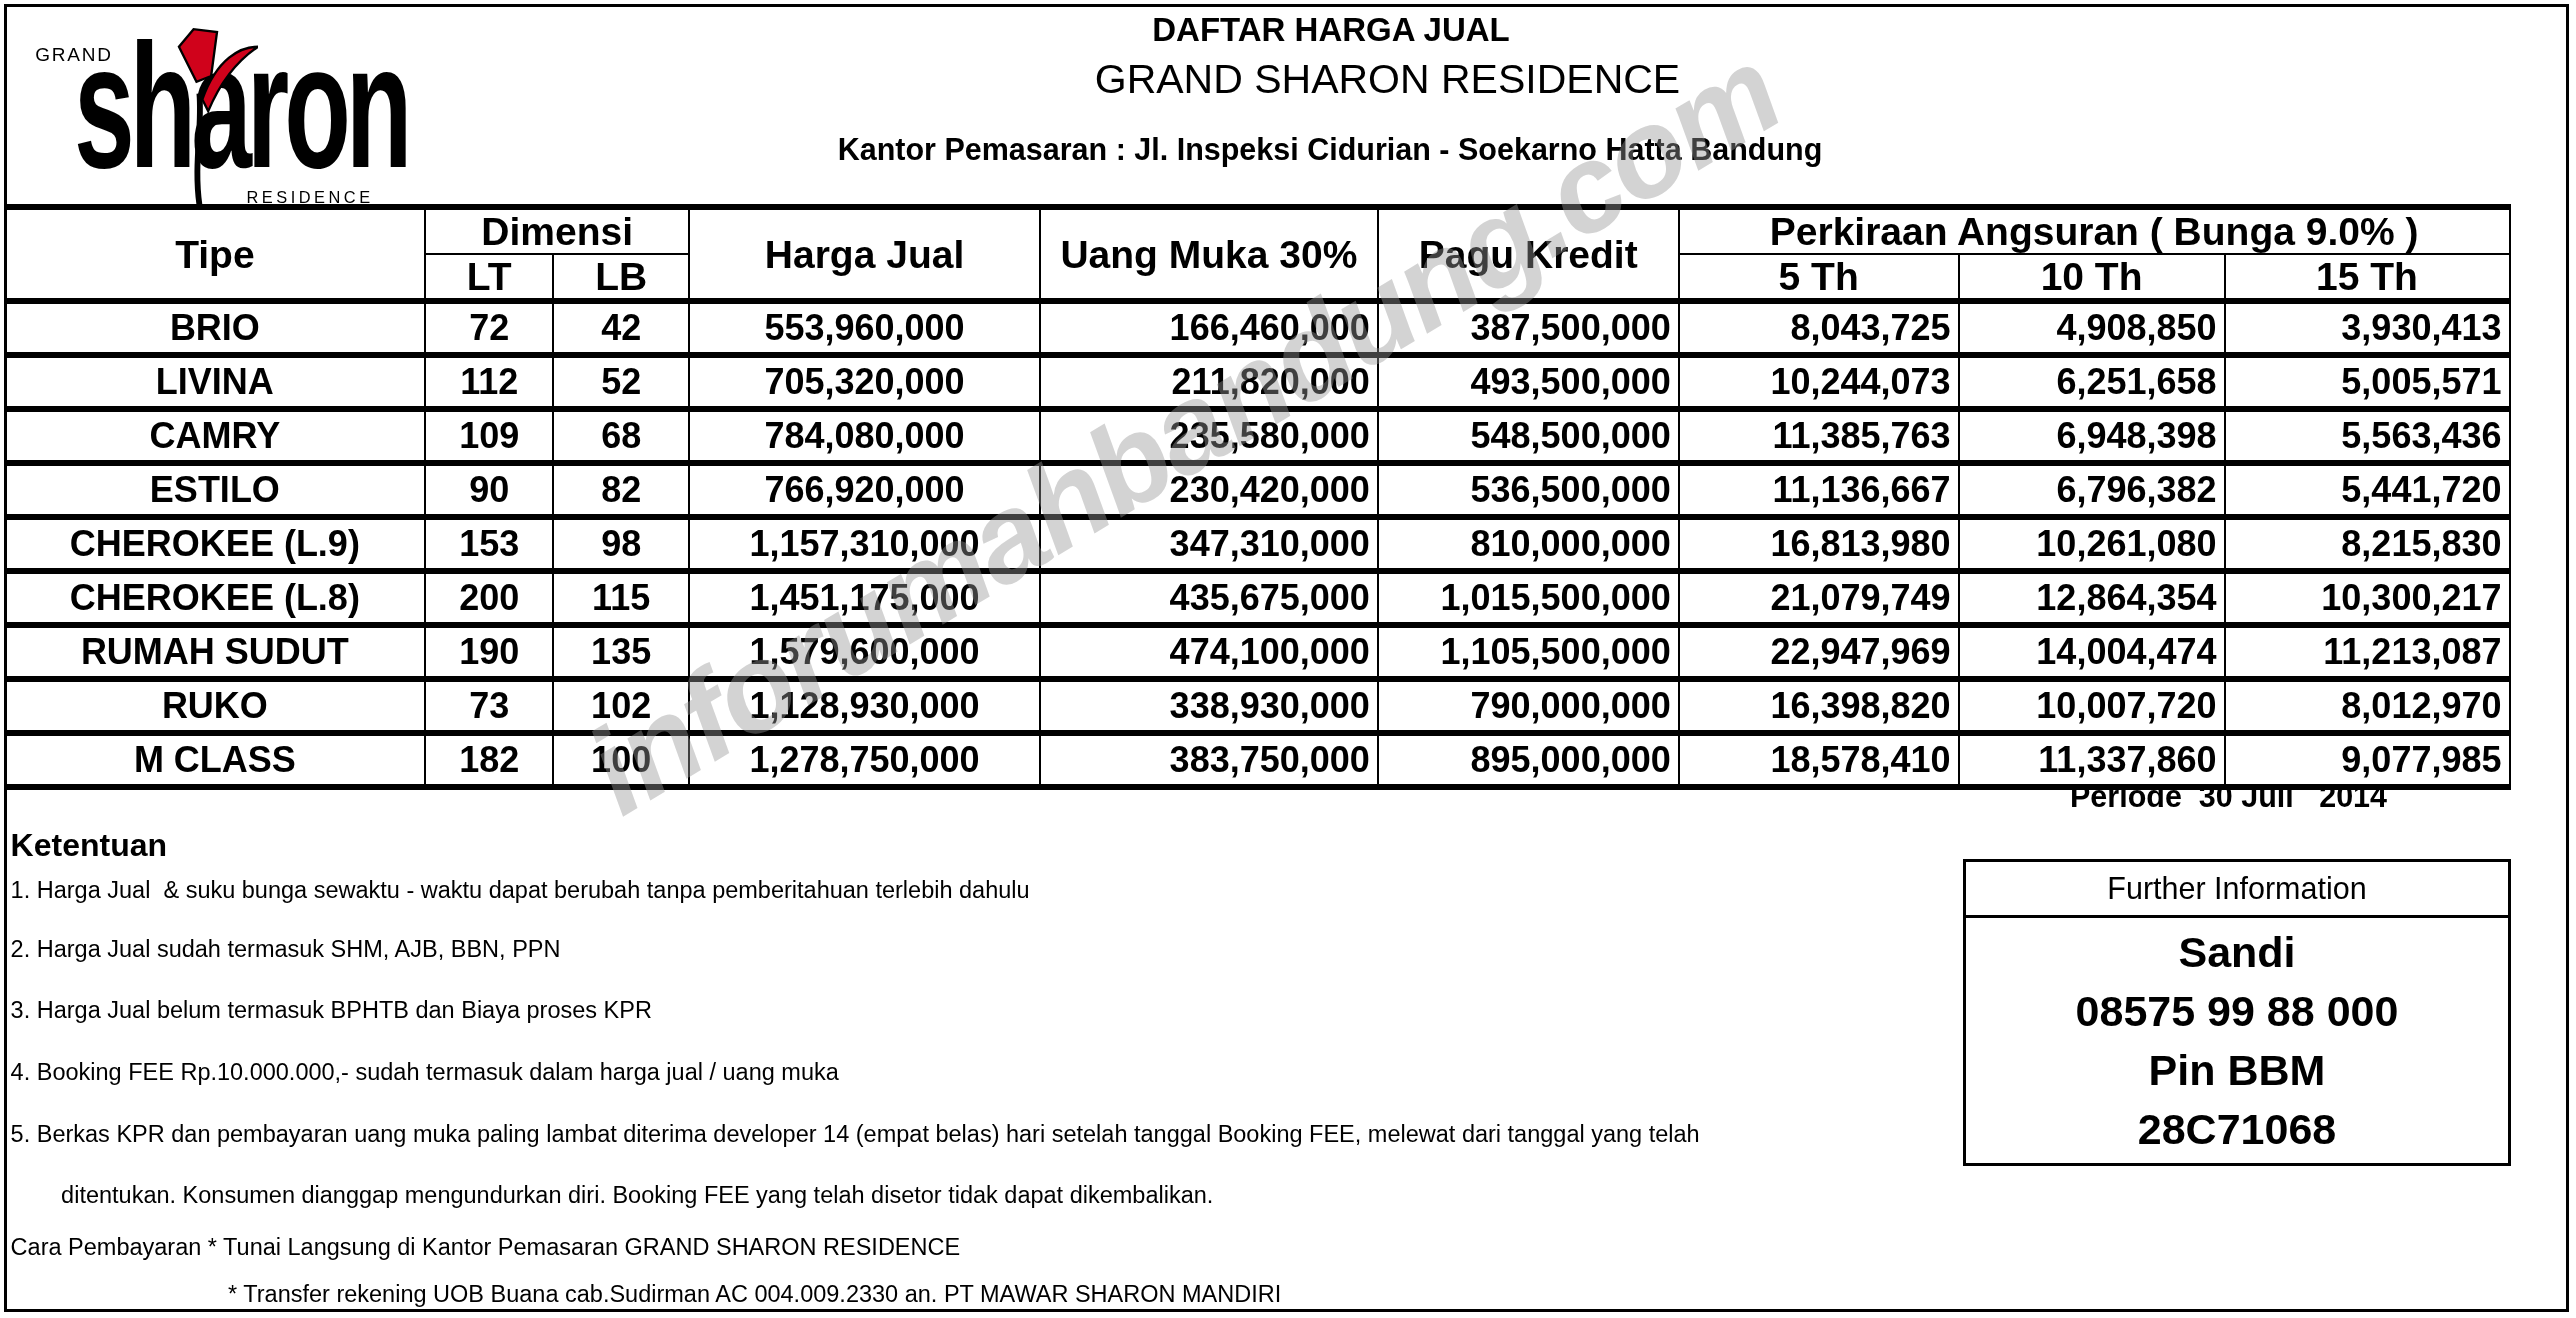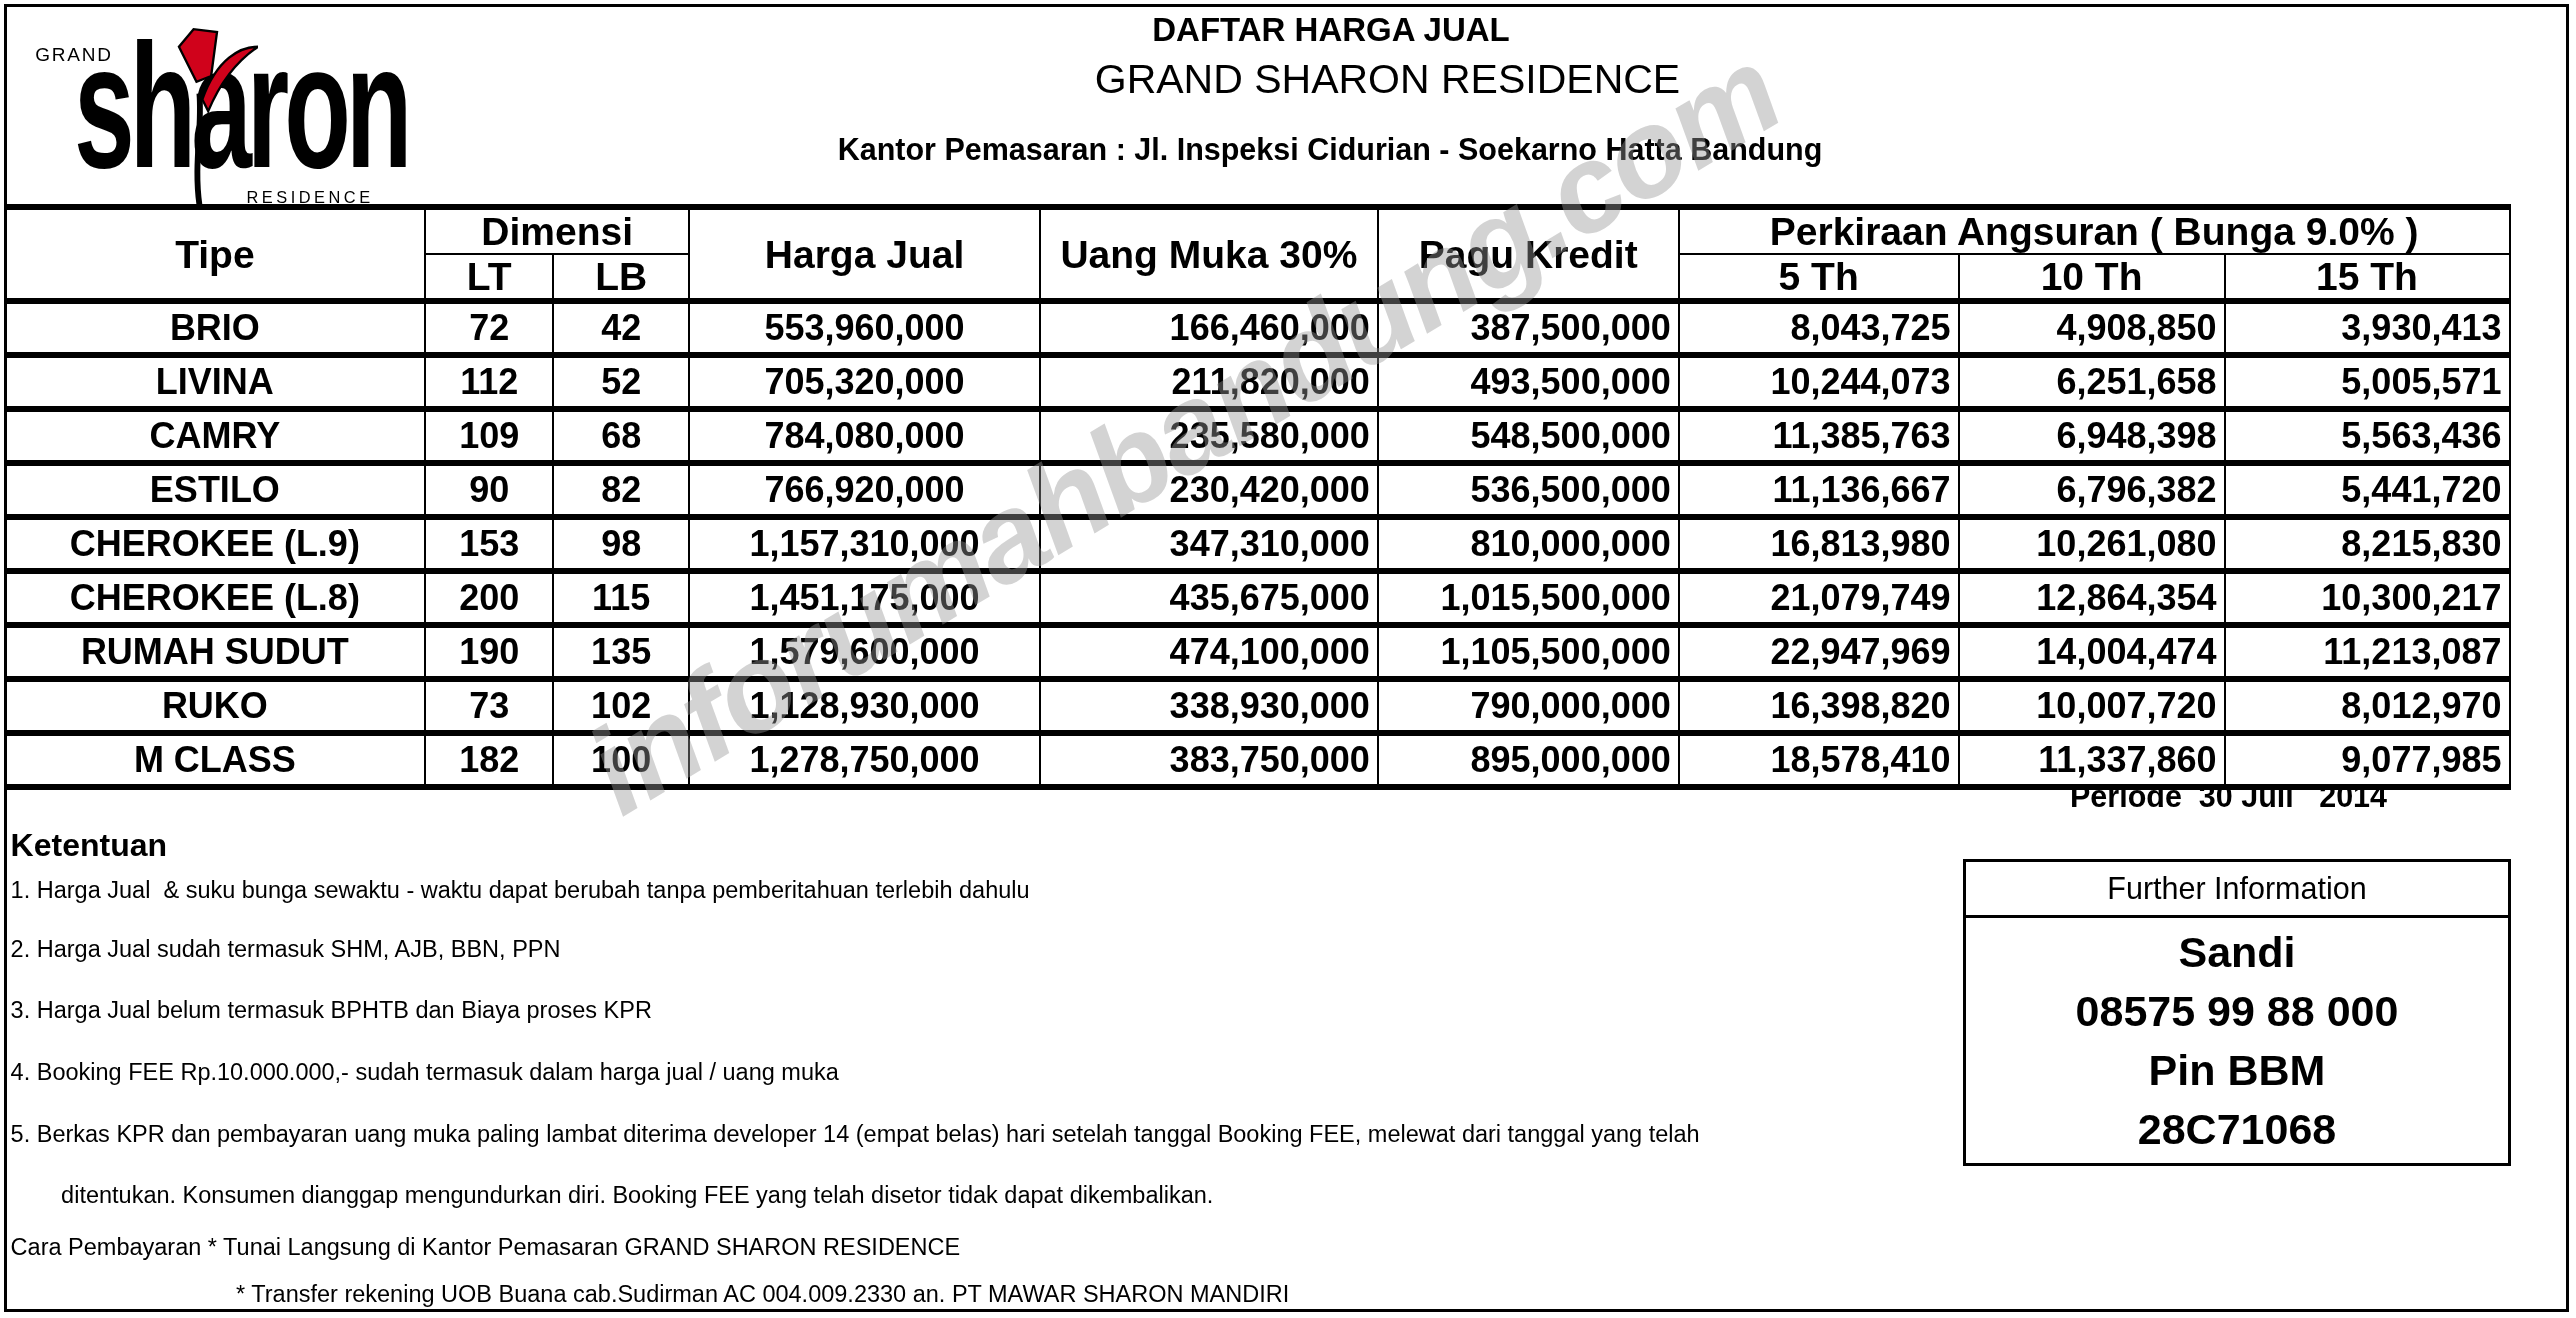--- a/index.html
+++ b/index.html
@@ -189,21 +189,21 @@
 <div class="periode">Periode  30 Juli   2014</div>
 
 <div class="ket-title">Ketentuan</div>
 <div class="ket" style="top:877px">1. Harga Jual  &amp; suku bunga sewaktu - waktu dapat berubah tanpa pemberitahuan terlebih dahulu</div>
 <div class="ket" style="top:936px">2. Harga Jual sudah termasuk SHM, AJB, BBN, PPN</div>
 <div class="ket" style="top:997px">3. Harga Jual belum termasuk BPHTB dan Biaya proses KPR</div>
 <div class="ket" style="top:1059px">4. Booking FEE Rp.10.000.000,- sudah termasuk dalam harga jual / uang muka</div>
 <div class="ket" style="top:1121px">5. Berkas KPR dan pembayaran uang muka paling lambat diterima developer 14 (empat belas) hari setelah tanggal Booking FEE, melewat dari tanggal yang telah</div>
 <div class="ket" style="top:1182px; left:35px">    ditentukan. Konsumen dianggap mengundurkan diri. Booking FEE yang telah disetor tidak dapat dikembalikan.</div>
 <div class="ket" style="top:1234px">Cara Pembayaran * Tunai Langsung di Kantor Pemasaran GRAND SHARON RESIDENCE</div>
-<div class="ket" style="top:1281px; left:236px">* Transfer rekening UOB Buana cab.Sudirman AC 004.009.2330 an. PT MAWAR SHARON MANDIRI</div>
+<div class="ket" style="top:1281px; left:228px">* Transfer rekening UOB Buana cab.Sudirman AC 004.009.2330 an. PT MAWAR SHARON MANDIRI</div>
 
 <div class="info">
   <div class="ihead">Further Information</div>
   <div class="iline" style="margin-top:4.7px">Sandi</div>
   <div class="iline">08575 99 88 000</div>
   <div class="iline">Pin BBM</div>
   <div class="iline">28C71068</div>
 </div>
 
 

